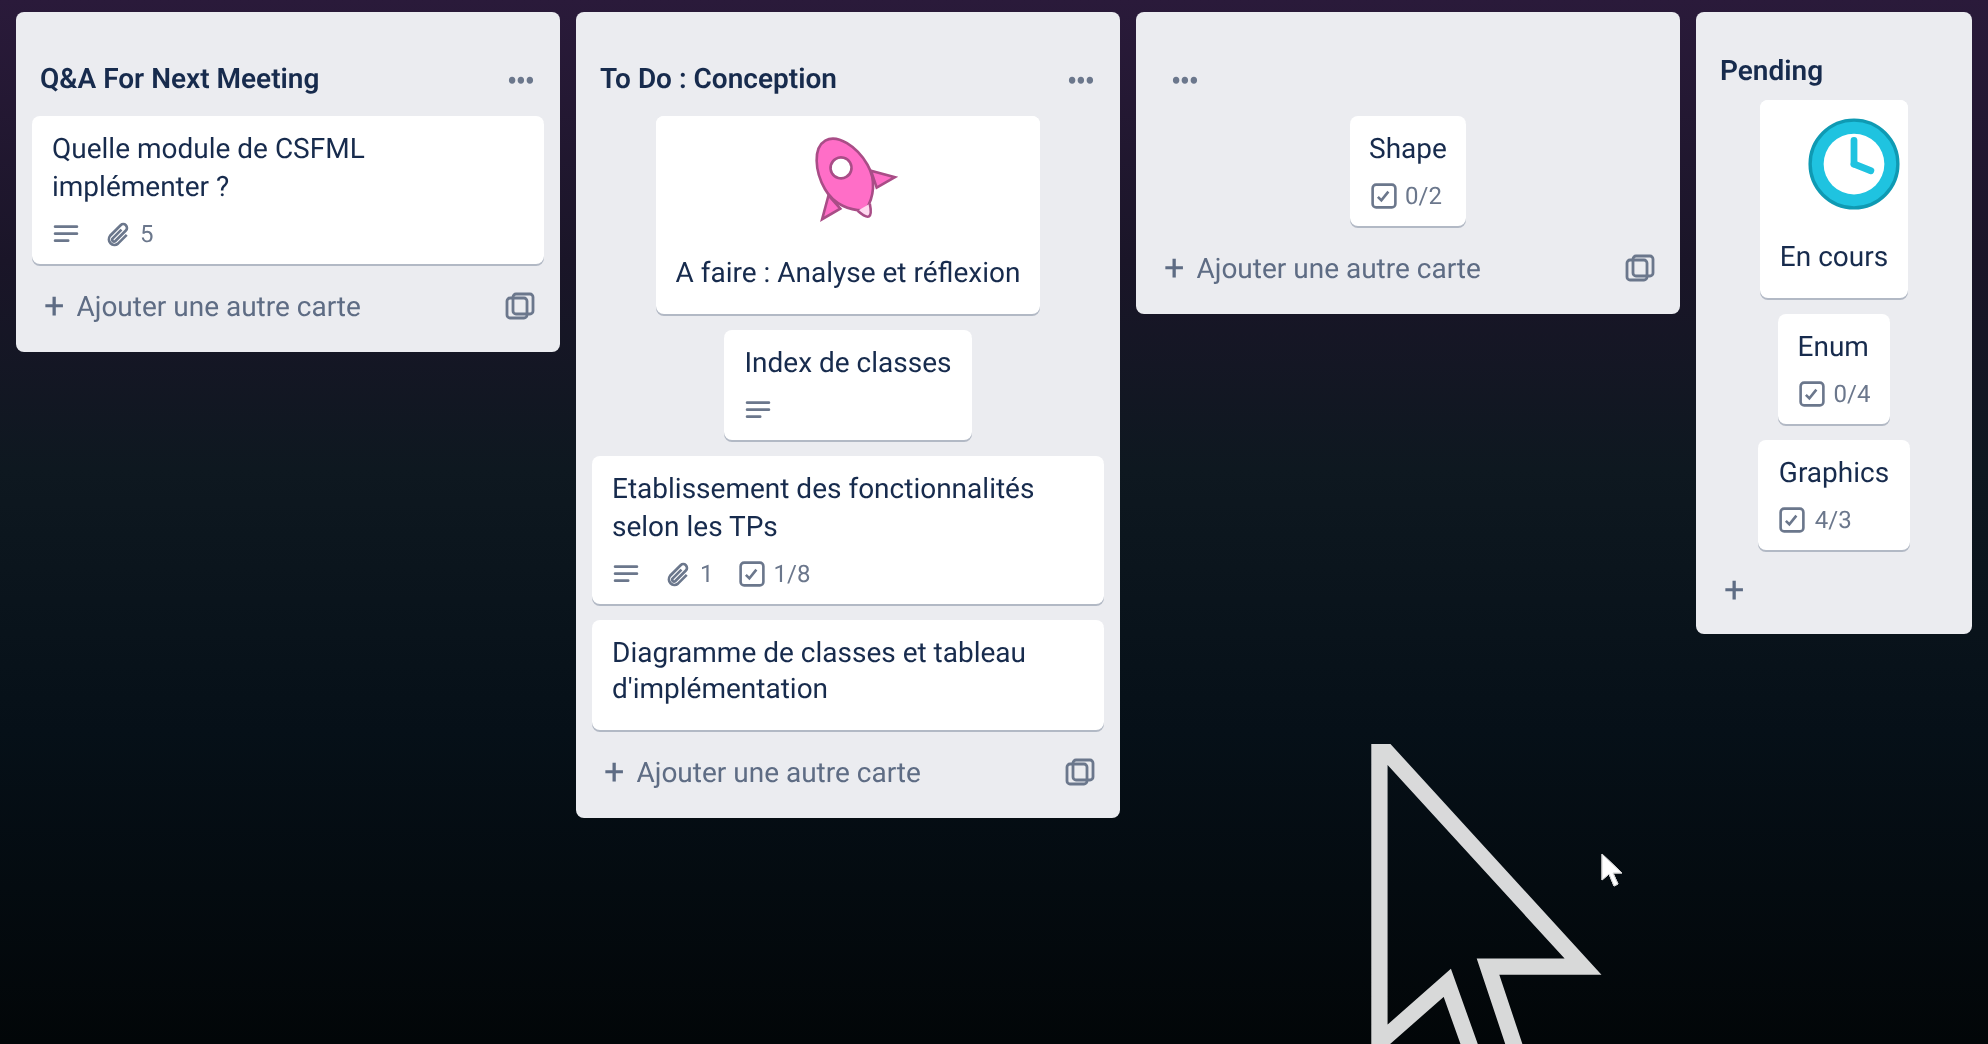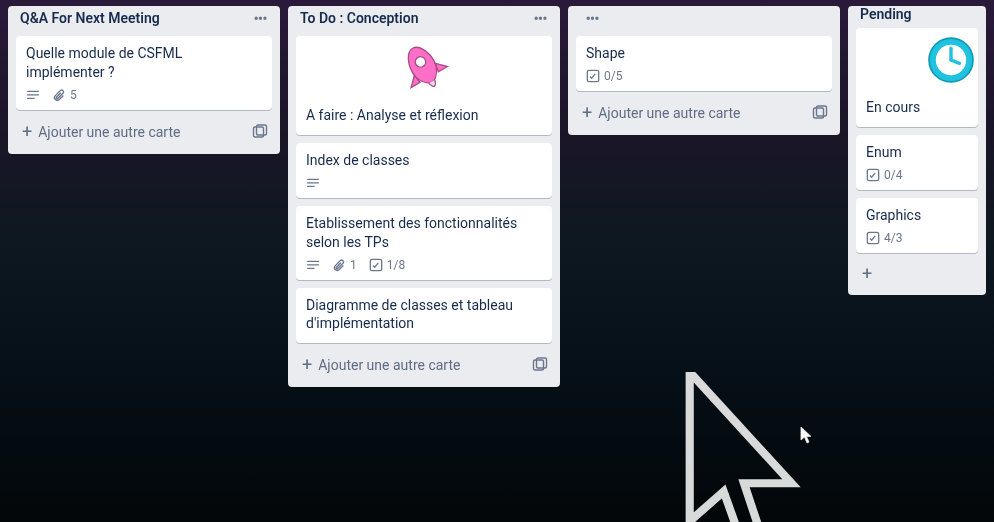--- a/index.html
+++ b/index.html
@@ -35,21 +35,21 @@
     flex: 0 0 272px;
     display: flex;
     flex-direction: column;
     max-height: 100%;
   }
   .list.cut { flex: 0 0 138px; width: 138px; }
   .list-header {
     display: flex;
     align-items: center;
     justify-content: space-between;
-    padding: 0 8px 6px 12px;
+    padding: 22px 8px 6px 12px;
     gap: 33px;
   }
   .list-title {
     font-size: 14px;
     font-weight: 600;
     color: #172b4d;
   }
   .list-menu {
     width: 24px; height: 24px;
     display: flex; align-items: center; justify-content: center;
@@ -57,20 +57,21 @@
     border-radius: 3px;
     font-size: 16px;
     letter-spacing: -1px;
     cursor: pointer;
   }
   .cards {
     display: flex;
     flex-direction: column;
     gap: 8px;
     padding: 0 8px 2px 8px;
+    align-items: center;
   }
   .card {
     background: #fff;
     border-radius: 4px;
     box-shadow: 0 1px 0 rgba(9,30,66,.25);
     padding: 8px 10px 6px 10px;
     font-size: 14px;
     color: #172b4d;
     cursor: pointer;
     position: relative;
@@ -269,21 +270,21 @@
     </div>
     <div class="cards">
       <div class="card">
         <div class="card-title">Shape</div>
         <div class="badges">
           <span class="badge">
             <svg viewBox="0 0 16 16" fill="none" stroke="currentColor" stroke-width="1.5">
                 <rect x="1.5" y="1.5" width="13" height="13" rx="2"></rect>
                 <path d="M4.5 8.5l2 2 4-5"></path>
               </svg>
-            <span>0/5</span>
+            <span>0/2</span>
           </span>
         </div>
       </div>
     </div>
     <div class="add-card">
       <div class="add-card-btn">
         <span class="plus">+</span>
         <span>Ajouter une autre carte</span>
       </div>
       <div class="template-btn">

